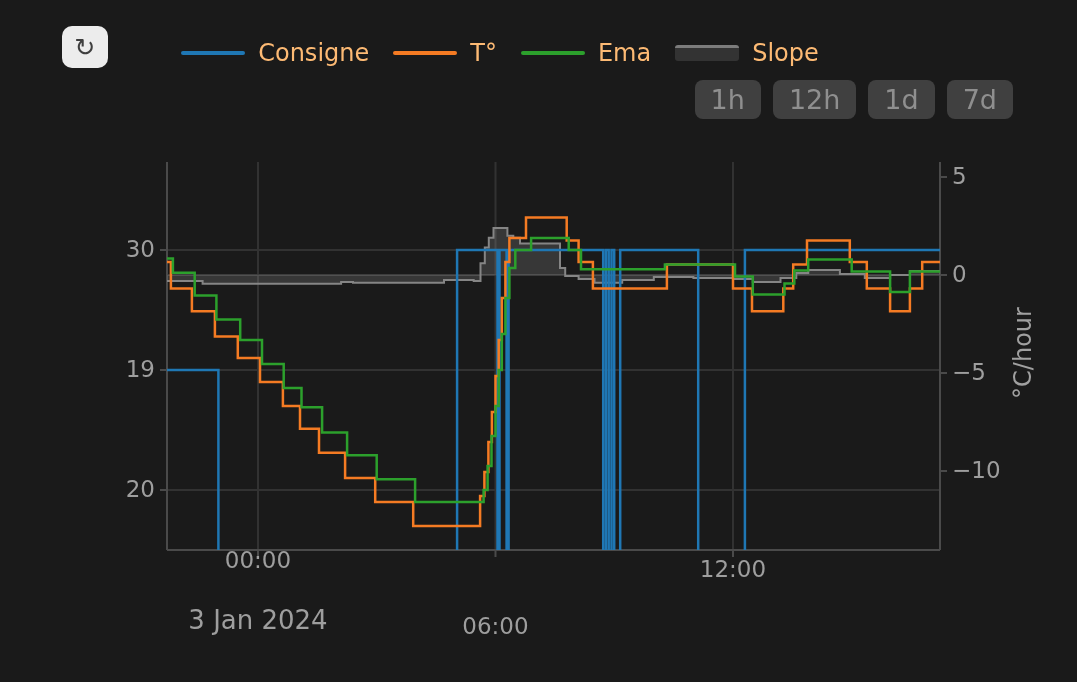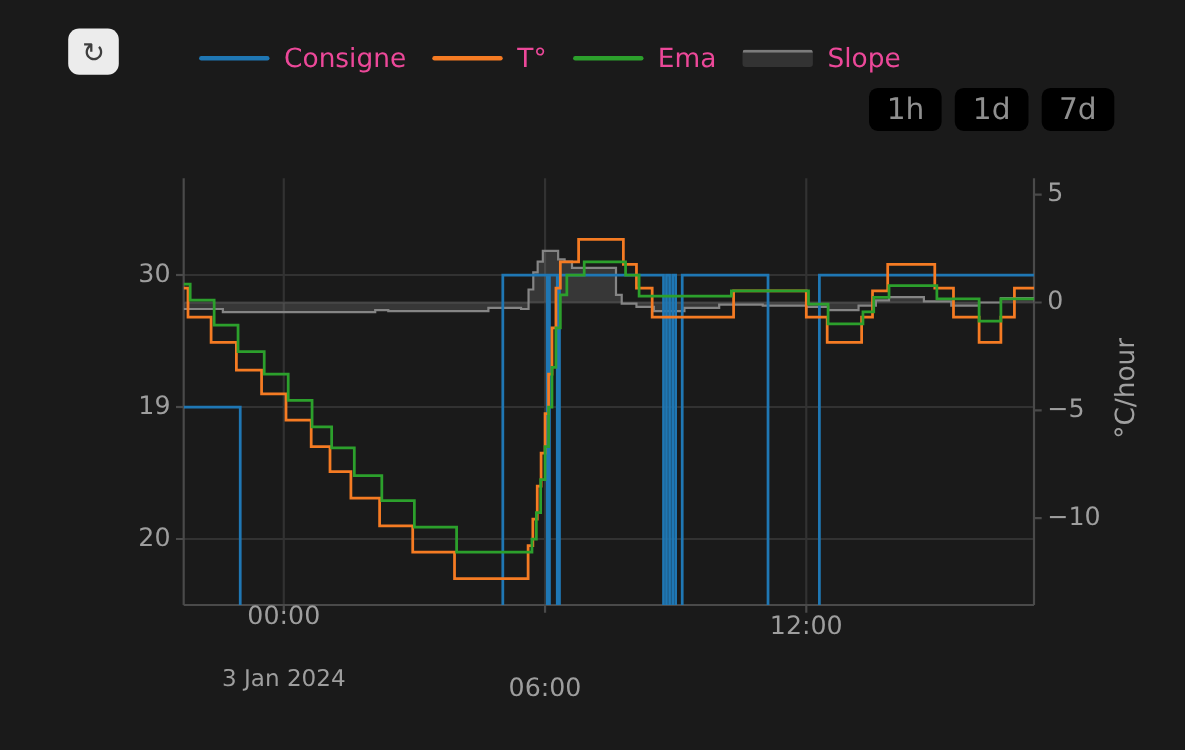--- a/index.html
+++ b/index.html
@@ -16,37 +16,37 @@
     color:#3e3e3e;font-size:25px;line-height:1;font-family:inherit;
   }
   
   .legend{
     position:absolute;left:120px;top:39px;width:760px;height:28px;
     display:flex;justify-content:center;align-items:center;gap:24px;
   }
   .legend-item{display:flex;align-items:center;gap:13px;cursor:pointer;}
   .legend-swatch-line{width:64px;height:4px;border-radius:2px;}
   .legend-swatch-area{width:64px;height:13px;background:#333333;border-top:3px solid #7c7c7c;border-radius:3px;}
-  .legend-label{font-size:24px;color:#ec4899;white-space:nowrap;}
+  .legend-label{font-size:24px;color:#fdba74;white-space:nowrap;}
   
   .range-buttons{position:absolute;top:80px;right:64px;display:flex;gap:12px;}
   .range-btn{
-    background:#000000;color:#8f8f8f;border:none;border-radius:8px;
+    background:#404040;color:#8f8f8f;border:none;border-radius:8px;
     height:39px;padding:0 16px;font-size:27px;line-height:1;
     font-family:inherit;cursor:pointer;display:flex;align-items:center;
   }
   
   .chart-svg{position:absolute;left:0;top:0;}
   .axis-labels{position:absolute;inset:0;pointer-events:none;}
   .tick-label{position:absolute;font-size:23px;color:#9e9e9e;line-height:1;white-space:nowrap;}
   .tick-left{text-align:right;width:60px;}
   .tick-right{text-align:left;}
   .tick-x{text-align:center;width:120px;}
   .date-label{position:absolute;left:178px;top:605px;width:160px;text-align:center;
-    font-size:21px;color:#9e9e9e;white-space:nowrap;}
+    font-size:26px;color:#9e9e9e;white-space:nowrap;}
   .y2-title{
     position:absolute;left:1023px;top:353px;font-size:24px;color:#a0a0a0;
     transform:translate(-50%,-50%) rotate(-90deg);white-space:nowrap;
   }
 </style>
 </head>
 <body>
 
 <div class="screen">
 
@@ -68,20 +68,21 @@
         <span class="legend-label">Ema</span>
       </div>
       <div class="legend-item">
         <span class="legend-swatch-area"></span>
         <span class="legend-label">Slope</span>
       </div>
     </div>
 
   <div class="range-buttons">
       <button class="range-btn">1h</button>
+      <button class="range-btn">12h</button>
       <button class="range-btn">1d</button>
       <button class="range-btn">7d</button>
     </div>
 
   <svg class="chart-svg" width="1077" height="682" viewBox="0 0 1077 682" id="chart">
       <line x1="258" x2="258" y1="162" y2="550" stroke="#323232" stroke-width="2"></line>
       <line x1="495.498" x2="495.498" y1="162" y2="550" stroke="#323232" stroke-width="2"></line>
       <line x1="732.996" x2="732.996" y1="162" y2="550" stroke="#323232" stroke-width="2"></line>
       <line x1="167" x2="940" y1="250" y2="250" stroke="#323232" stroke-width="2"></line>
       <line x1="167" x2="940" y1="370" y2="370" stroke="#323232" stroke-width="2"></line>

